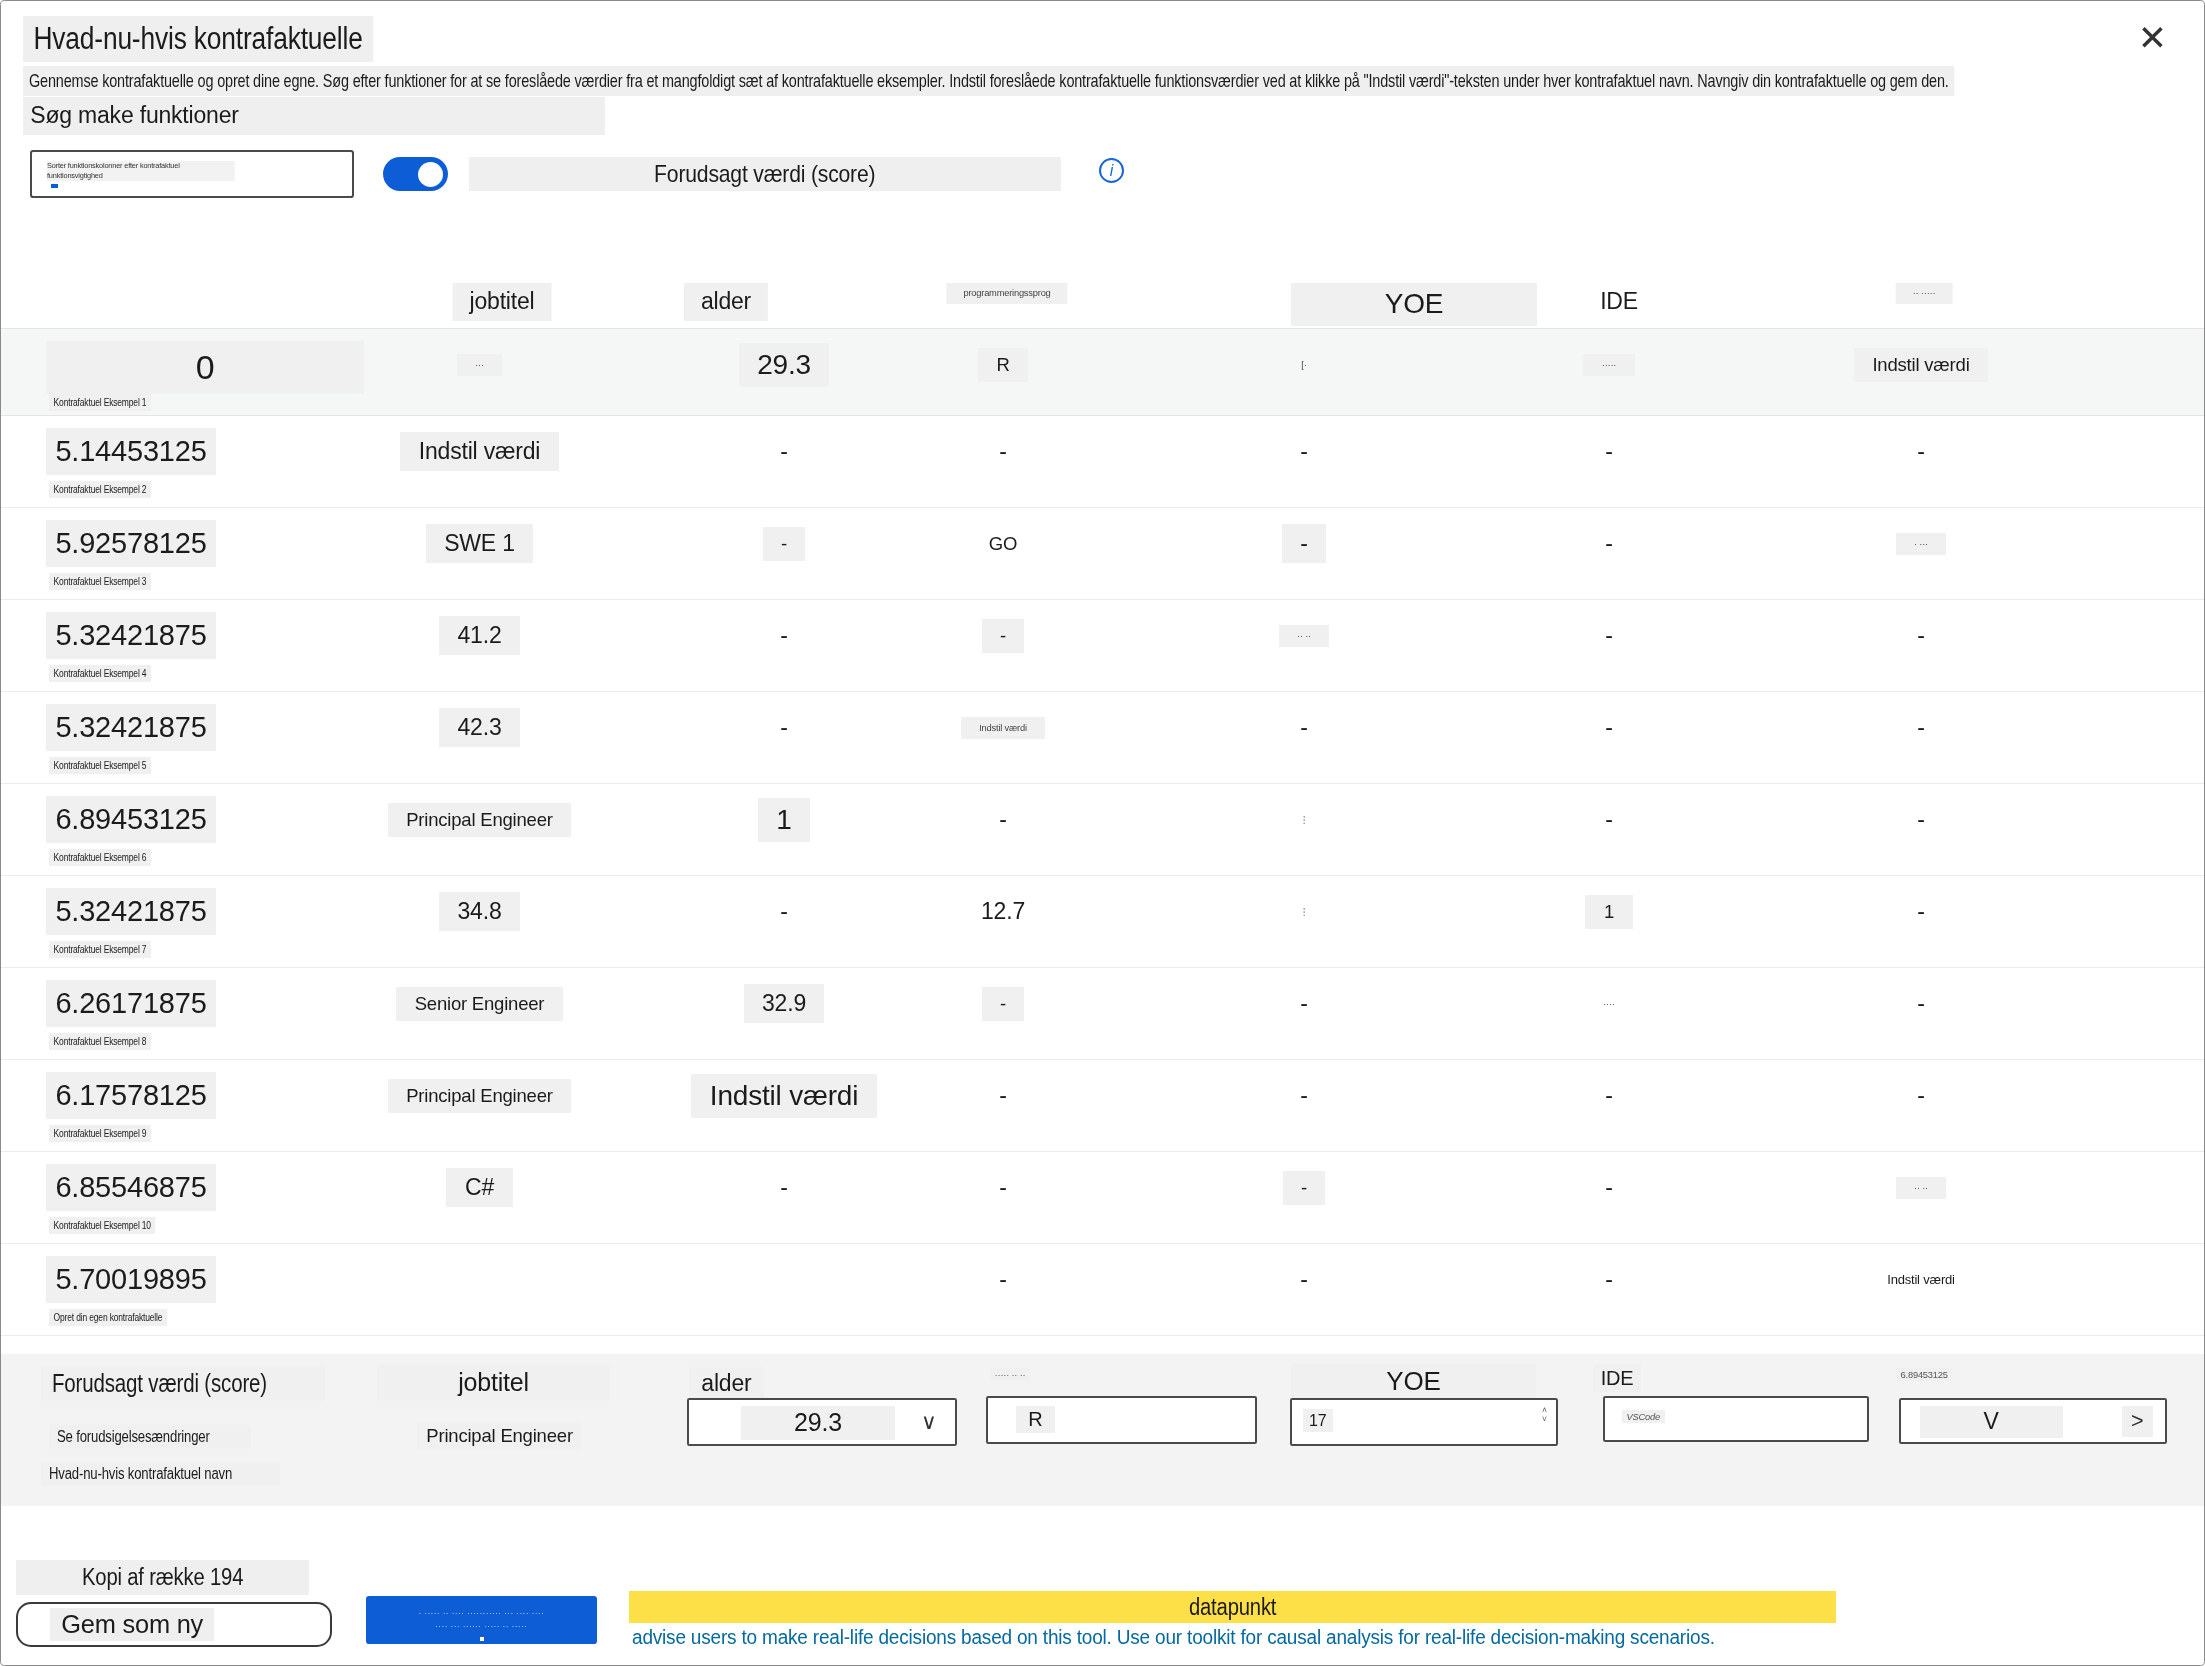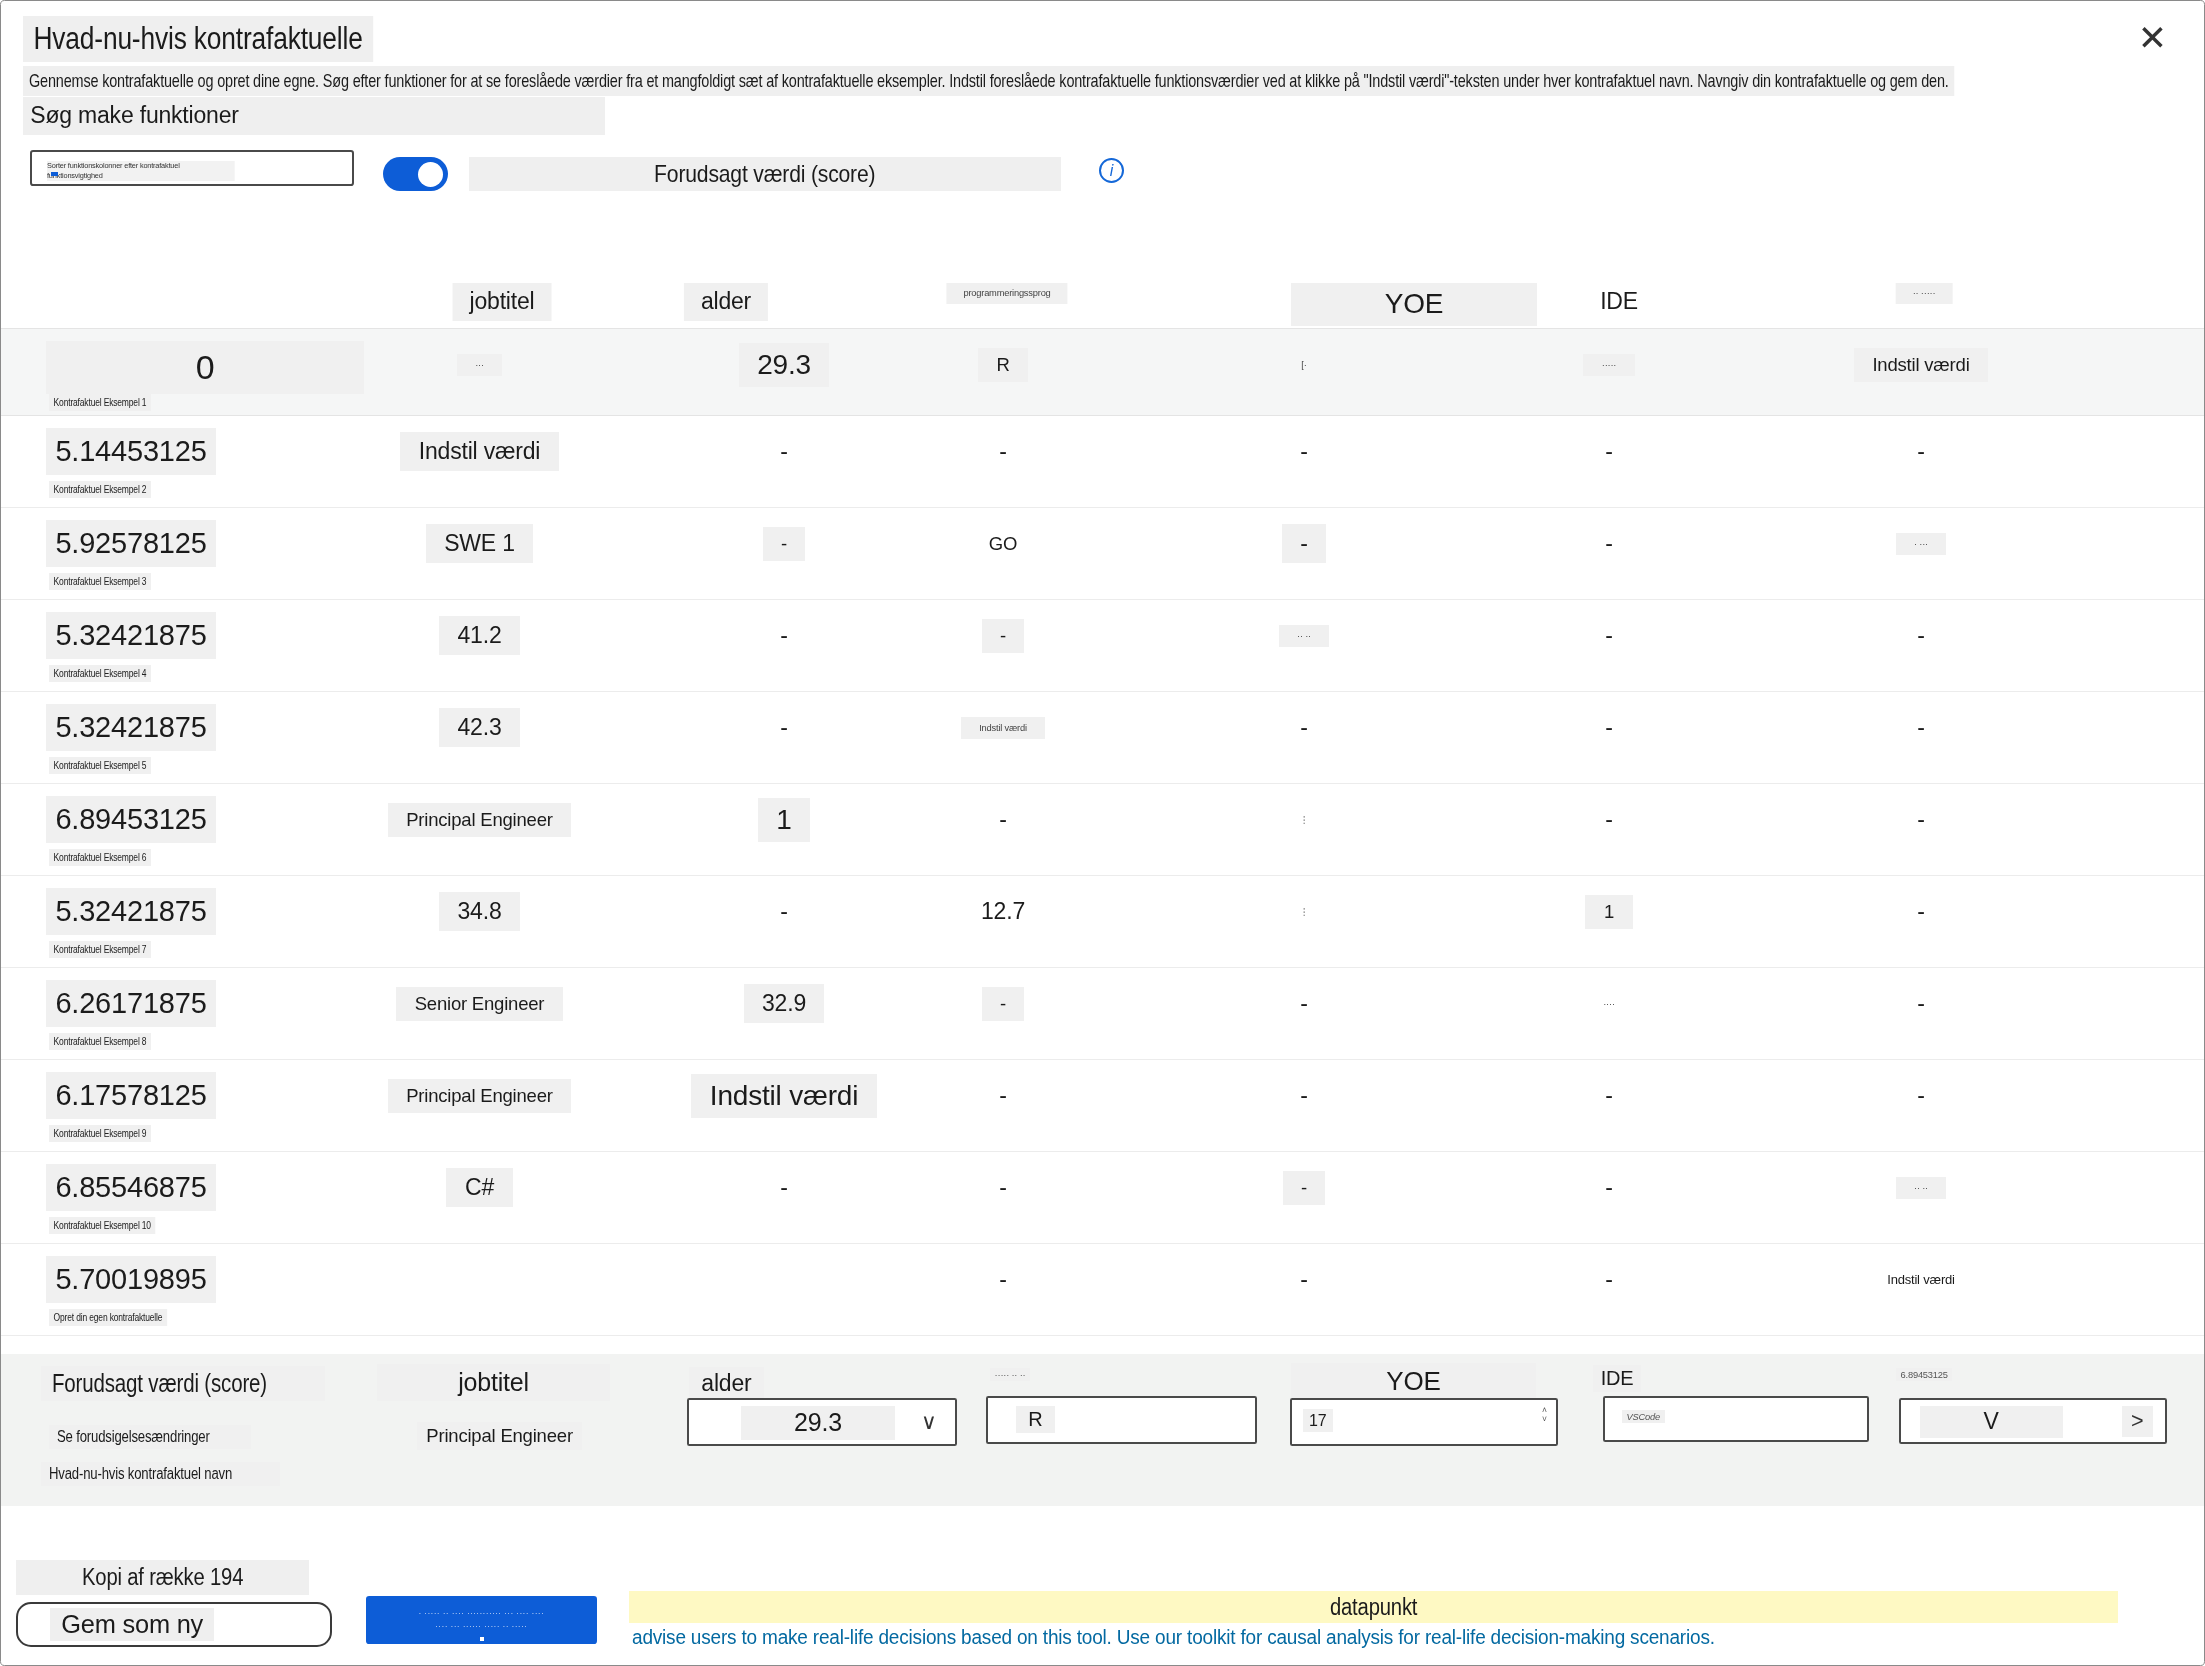--- a/index.html
+++ b/index.html
@@ -12,21 +12,21 @@
 
   
   .title{position:absolute;left:21.6px;top:15.4px;font-size:31px;padding:4.6px 12.3px;white-space:nowrap;
          transform:scaleX(.85);transform-origin:0 50%;background:#efefef;}
   .close{position:absolute;right:37px;top:17px;font-size:35px;font-weight:200;color:#333;cursor:pointer;}
   .desc{position:absolute;left:21.6px;top:65px;font-size:18.5px;background:#efefef;padding:3.9px 7.7px;
         white-space:nowrap;transform:scaleX(.78);transform-origin:0 50%;}
   .searchlabel{position:absolute;left:21.6px;top:96px;width:567px;background:#efefef;padding:5.4px 7.7px;font-size:23px;}
 
   
-  .searchbox{position:absolute;left:29px;top:149px;width:324px;height:36px;background:#fff;
+  .searchbox{position:absolute;left:29px;top:149px;width:324px;height:48px;background:#fff;
              border:2.3px solid #4a4a4a;border-radius:3.1px;box-sizing:border-box;}
   .searchtext{position:absolute;left:15.4px;top:9.3px;width:204px;font-size:8px;line-height:10px;
               color:#333;background:#f2f2f2;transform:scaleX(.92);transform-origin:0 0;}
   .searchcaret{position:absolute;left:18.5px;bottom:8.5px;width:7px;height:3.1px;background:#0b5cd7;}
   .toggle{position:absolute;left:382px;top:156px;width:65px;height:34px;border-radius:17px;cursor:pointer;}
   .knob{position:absolute;right:4.6px;top:4.6px;width:25px;height:25px;border-radius:50%;background:#fff;}
   .togglelabel{position:absolute;left:468px;top:156px;width:592px;height:34px;background:#efefef;
                font-size:24px;display:flex;align-items:center;justify-content:center;}
   .info{position:absolute;left:1098px;top:157px;width:25px;height:25px;border-radius:50%;
         box-sizing:border-box;font-size:16px;display:flex;align-items:center;justify-content:center;
@@ -61,21 +61,21 @@
             font-size:23px;display:flex;align-items:center;justify-content:center;}
   .savebtn{position:absolute;left:15.4px;top:1601px;width:316px;height:45px;background:#fff;
            border:2.3px solid #3a3a3a;border-radius:15px;box-sizing:border-box;cursor:pointer;
            display:flex;align-items:center;}
   .savebtn span{margin-left:32px;font-size:25.4px;background:#efefef;padding:2.3px 10.8px;}
   .bluebtn{position:absolute;left:365px;top:1595px;width:231px;height:48px;background:#0d5dd7;
            border-radius:3.1px;cursor:pointer;display:flex;flex-direction:column;align-items:center;
            justify-content:center;gap:5.4px;}
   .bluebtn .tl{color:#fff;font-size:7px;opacity:.85;letter-spacing:0.8px;}
   .bluebtn .dot{position:absolute;bottom:3.1px;left:50%;width:3.9px;height:3.9px;margin-left:-1.5px;background:#fff;}
-  .dpchip{position:absolute;left:628px;top:1590px;width:1489px;height:32px;background:#fef9c3;
+  .dpchip{position:absolute;left:628px;top:1590px;width:1207px;height:32px;background:#fde047;
           font-size:23px;display:flex;align-items:center;justify-content:center;}
   .dptext{position:absolute;left:631px;top:1625px;font-size:20px;color:#0369a1;white-space:nowrap;}
 </style>
 </head>
 <body>
 
 <div id="app">
 
   <div class="title">Hvad-nu-hvis kontrafaktuelle</div>
   <div class="close">✕</div>

